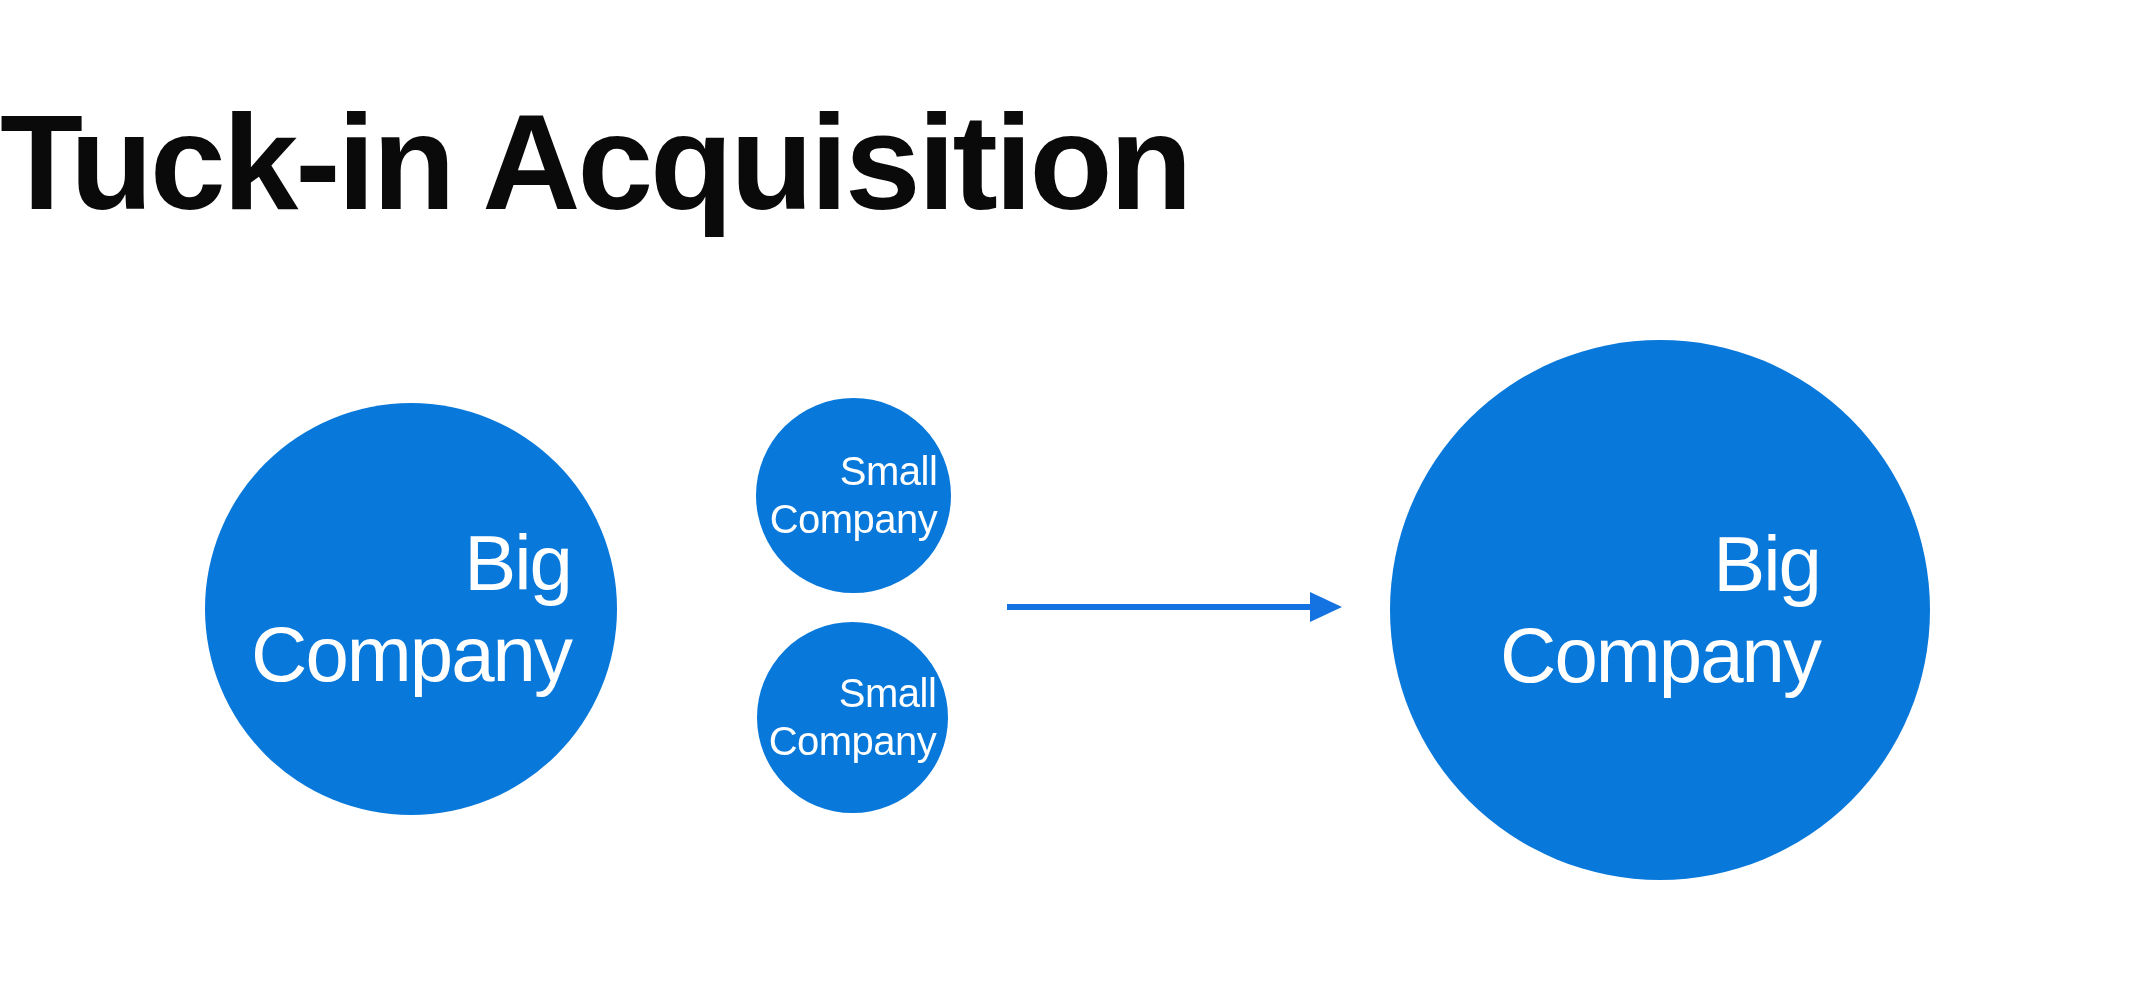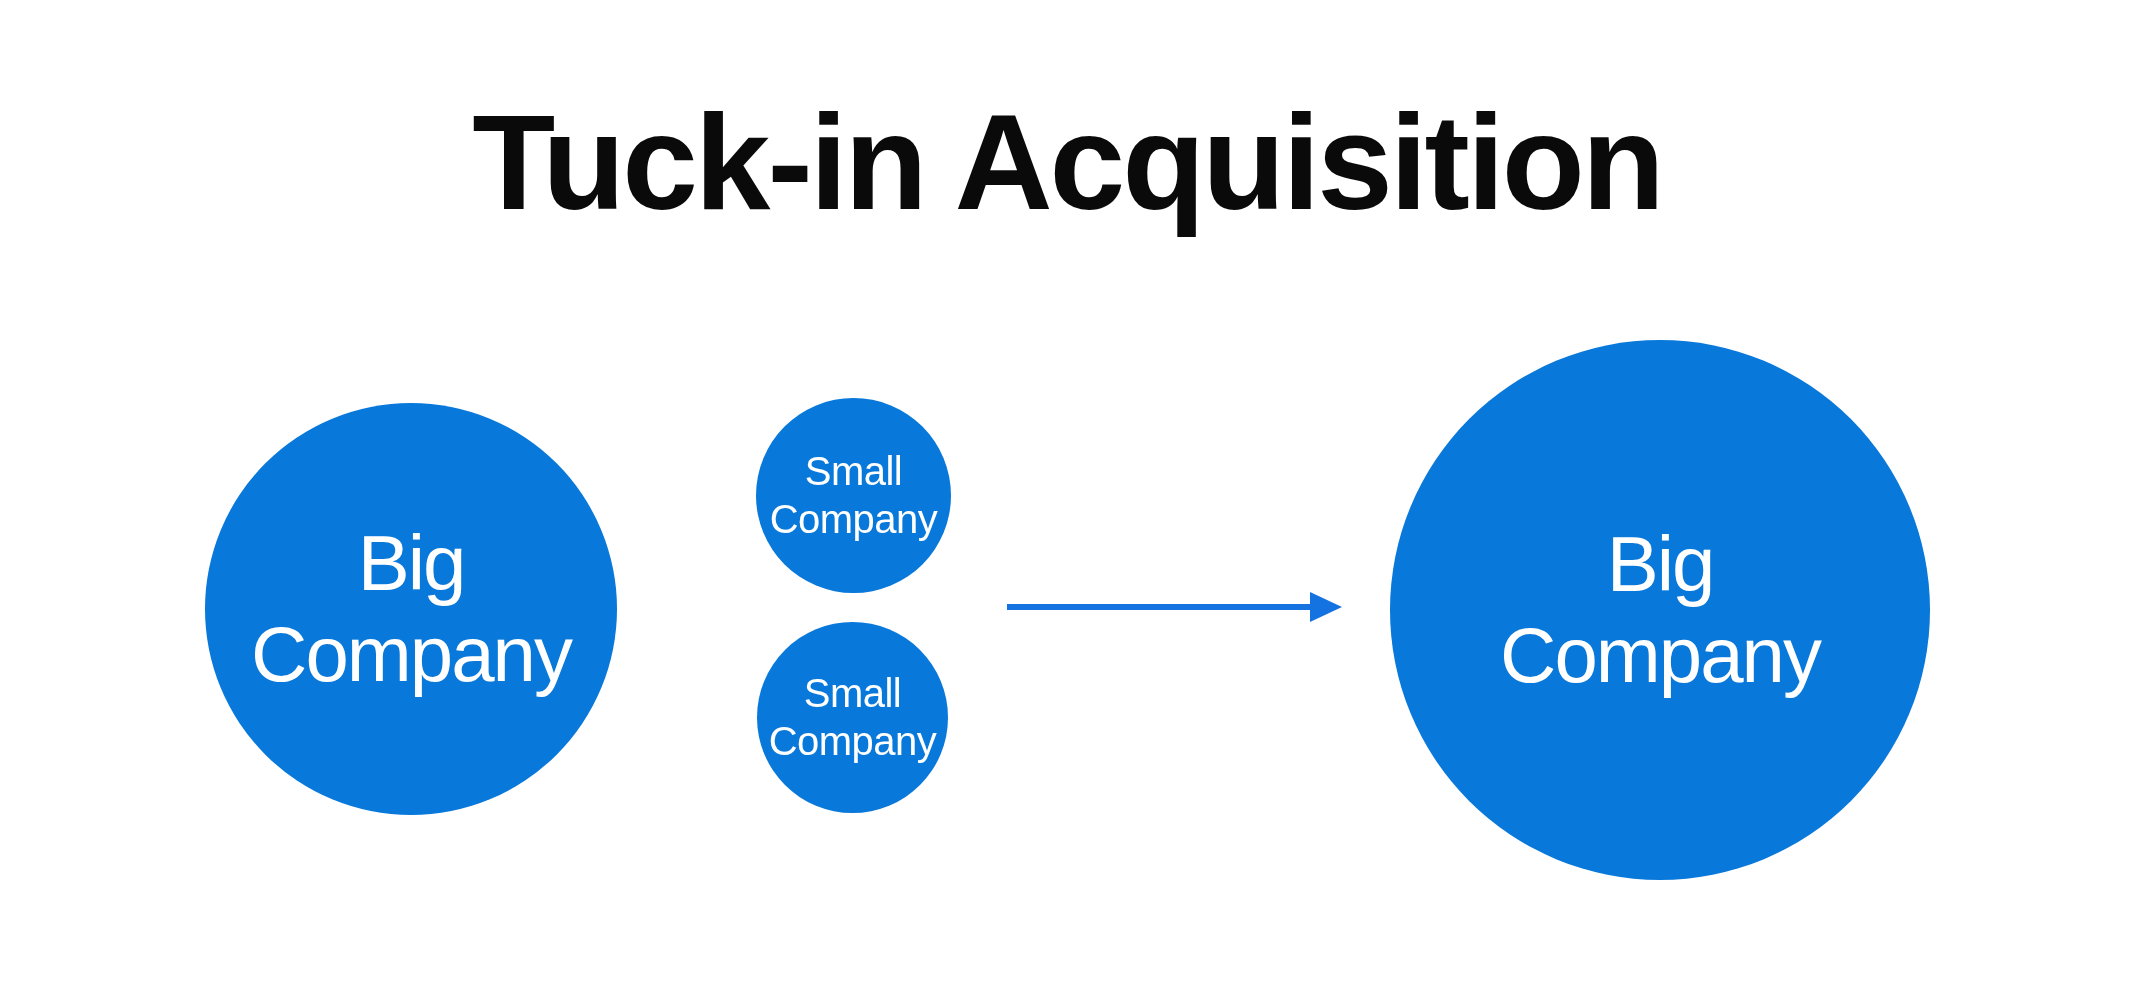--- a/index.html
+++ b/index.html
@@ -13,34 +13,33 @@
     height: 1000px;
     overflow: hidden;
     font-family: "Liberation Sans", sans-serif;
   }
   .title {
     position: absolute;
     left: 0;
     right: 0;
     top: 94px;
     margin: 0;
-    text-align: center;
     font-size: 136px;
     font-weight: 700;
     letter-spacing: -3px;
     line-height: 1;
     white-space: nowrap;
   }
   .circle {
     position: absolute;
     border-radius: 50%;
     display: flex;
     align-items: center;
     justify-content: center;
-    text-align: center;
+    text-align: right;
   }
   .circle .label {
     white-space: pre-line;
     font-weight: 500;
   }
   .circle-big-left {
     left: 205px;
     top: 403px;
     width: 412px;
     height: 412px;

